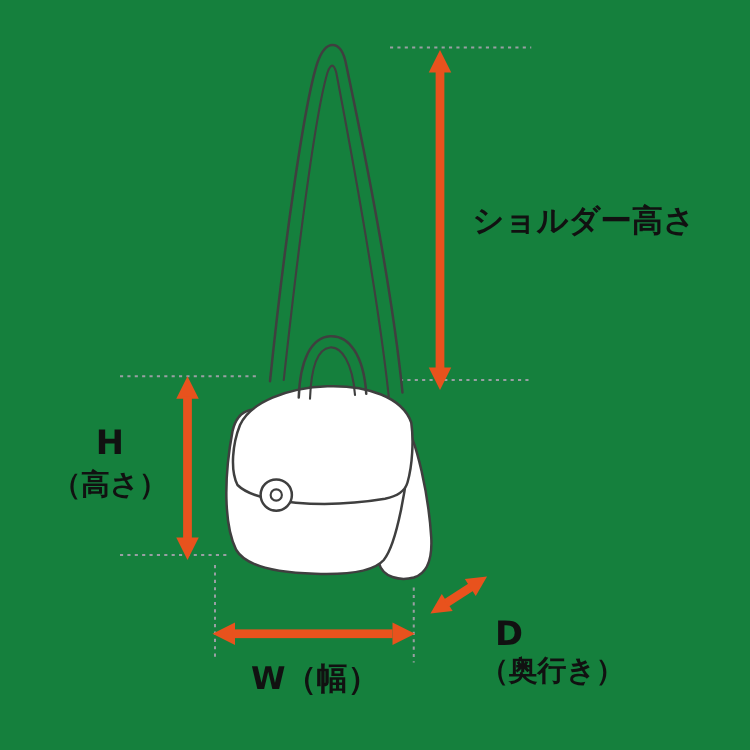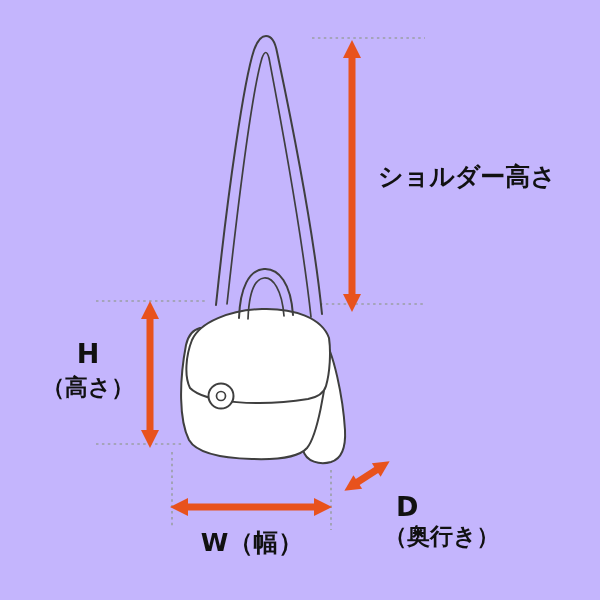--- a/index.html
+++ b/index.html
@@ -1,16 +1,16 @@
 <!DOCTYPE html>
 <html><head>
 <meta charset="utf-8">
 <style>
   html,body{margin:0;padding:0;background:#ffffff;}
-  .stage{position:relative;width:600px;height:600px;background:#c4b5fd;overflow:hidden;}
+  .stage{position:relative;width:600px;height:600px;background:#15803d;overflow:hidden;}
   svg{display:block;}
   .outline{fill:none;stroke-width:2;stroke-linecap:round;stroke-linejoin:round;}
   .thin{fill:none;stroke-width:1.7;stroke-linecap:round;stroke-linejoin:round;}
   .panel{fill:#ffffff;stroke-width:2;stroke-linejoin:round;}
   .dotted{fill:none;stroke-width:1.6;stroke-dasharray:2.5 3.4;}
   .lbl{font-family:"DejaVu Sans","Liberation Sans",sans-serif;font-weight:600;fill:#111111;}
   .lbl-big{font-size:25px;}
   .lbl-letter{font-size:27px;}
   .lbl-sub{font-size:23px;}
 </style>

